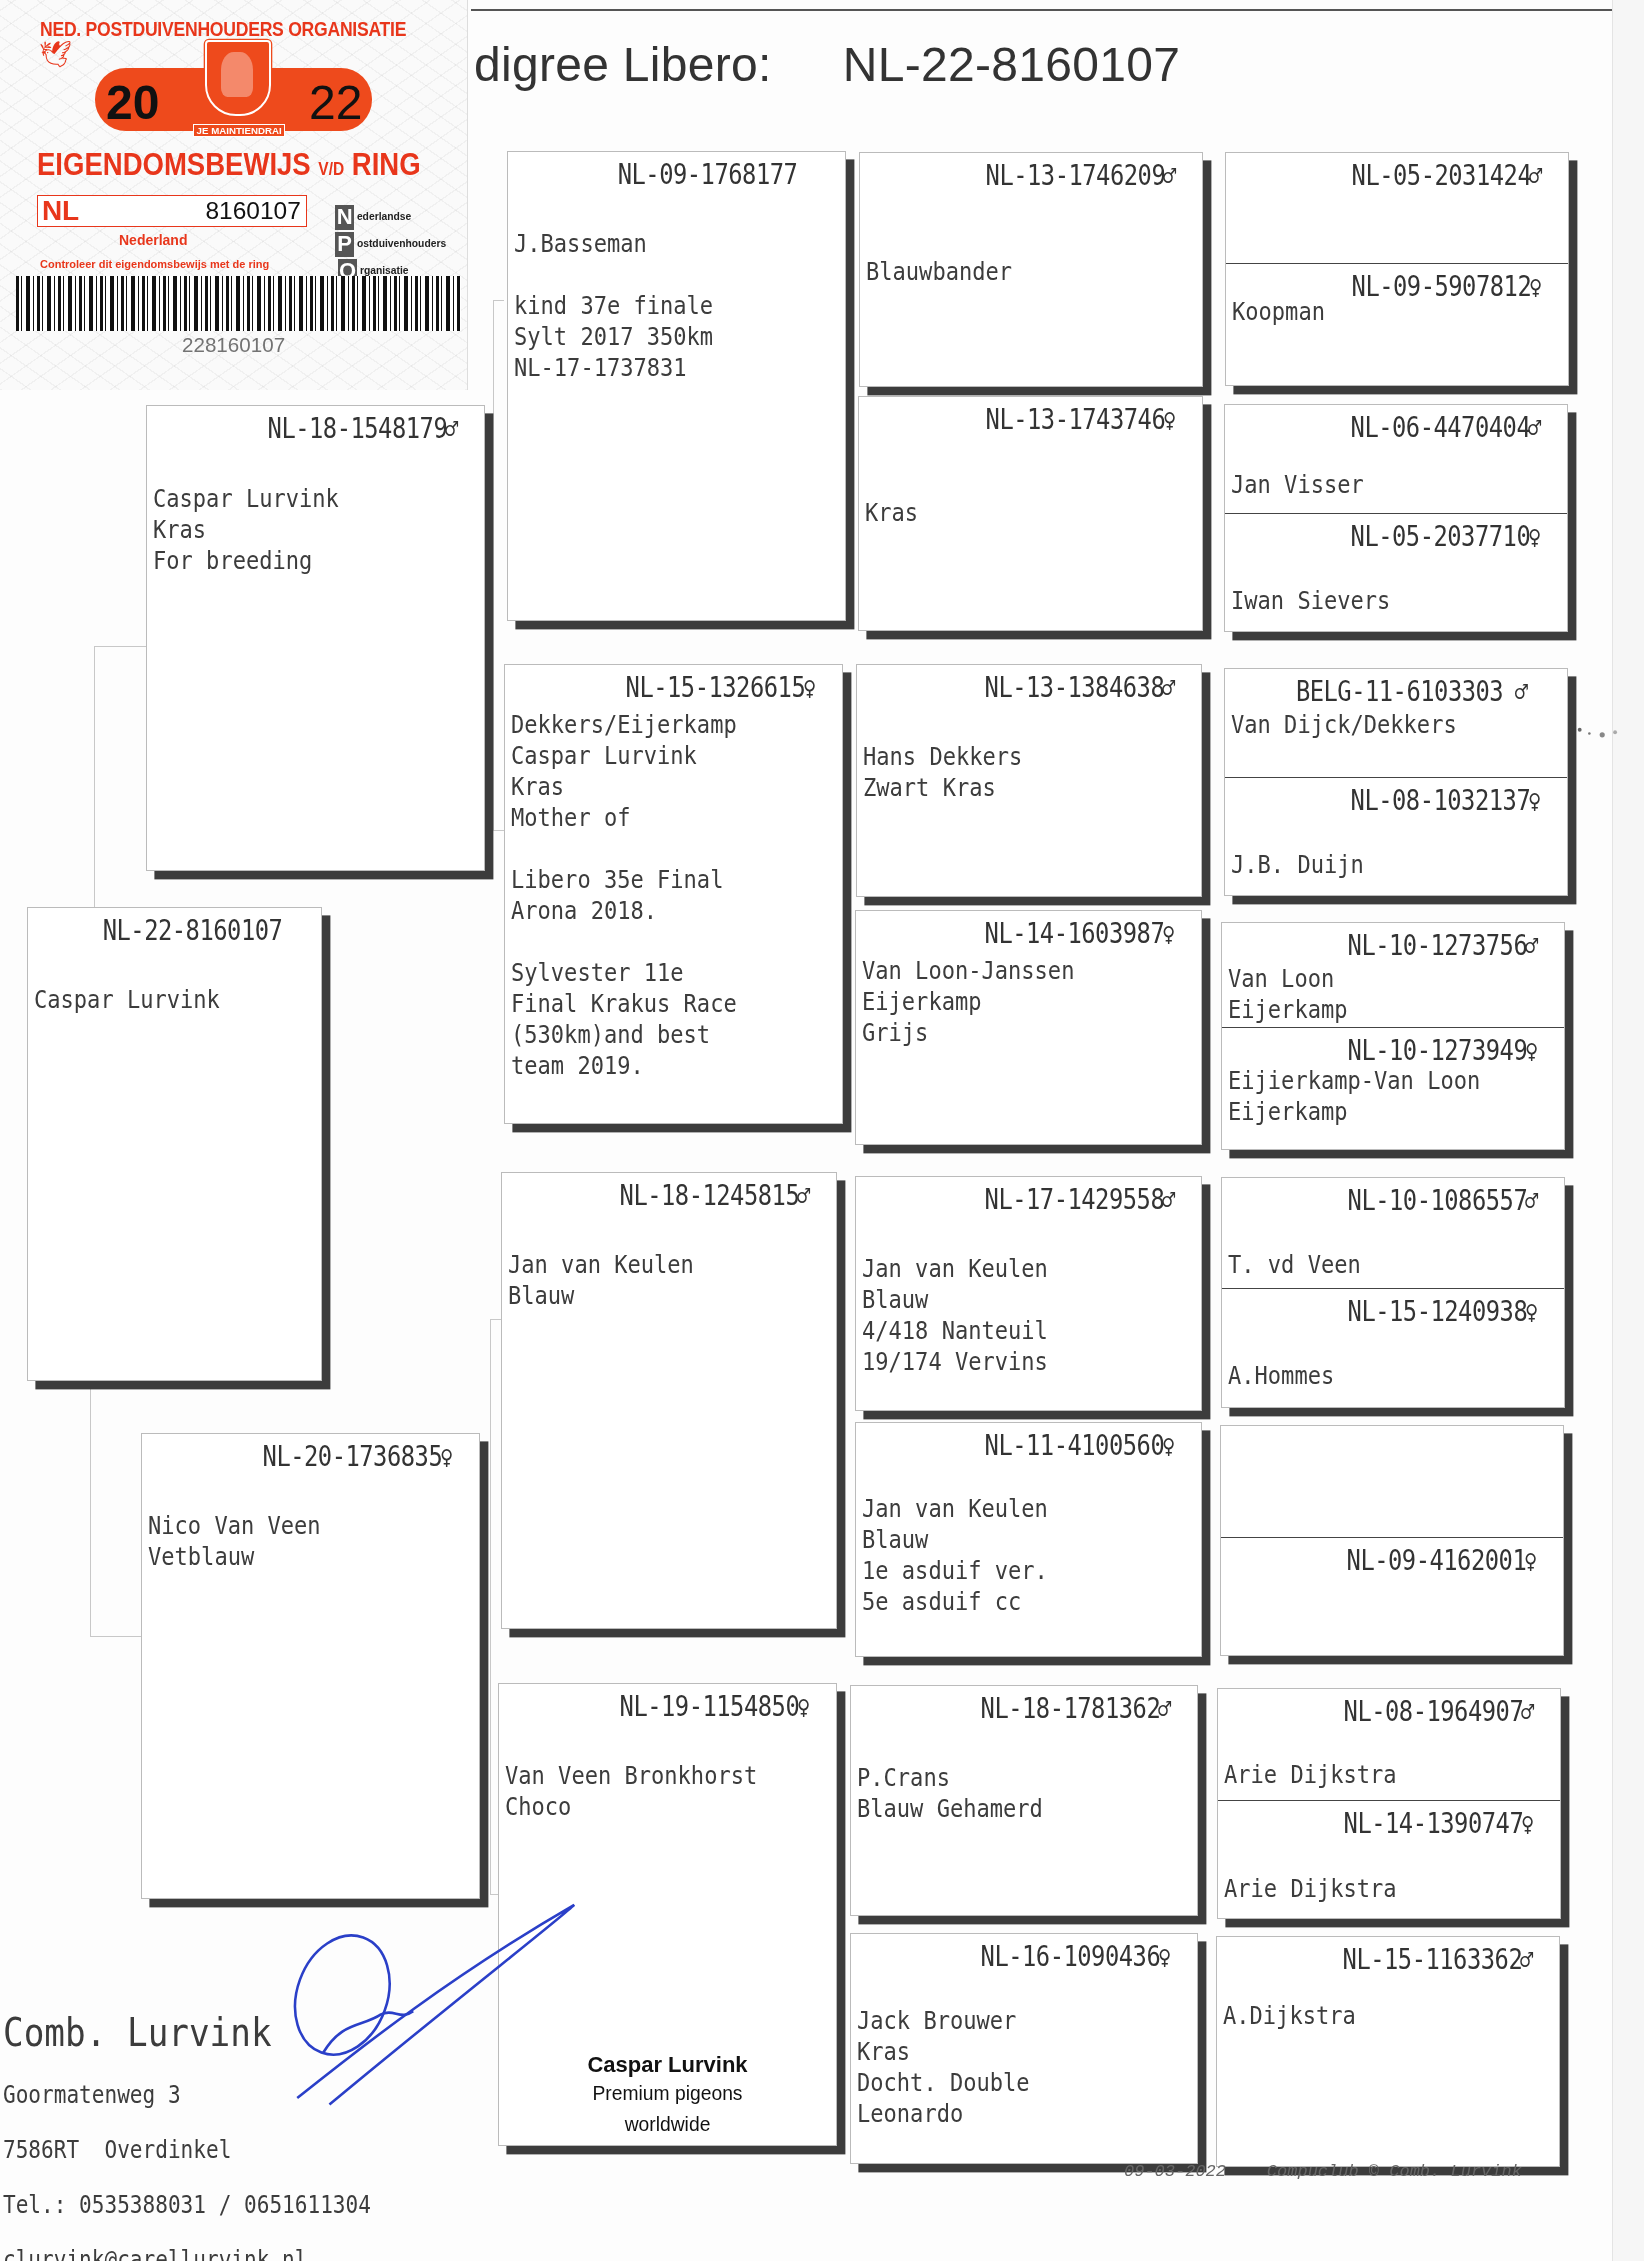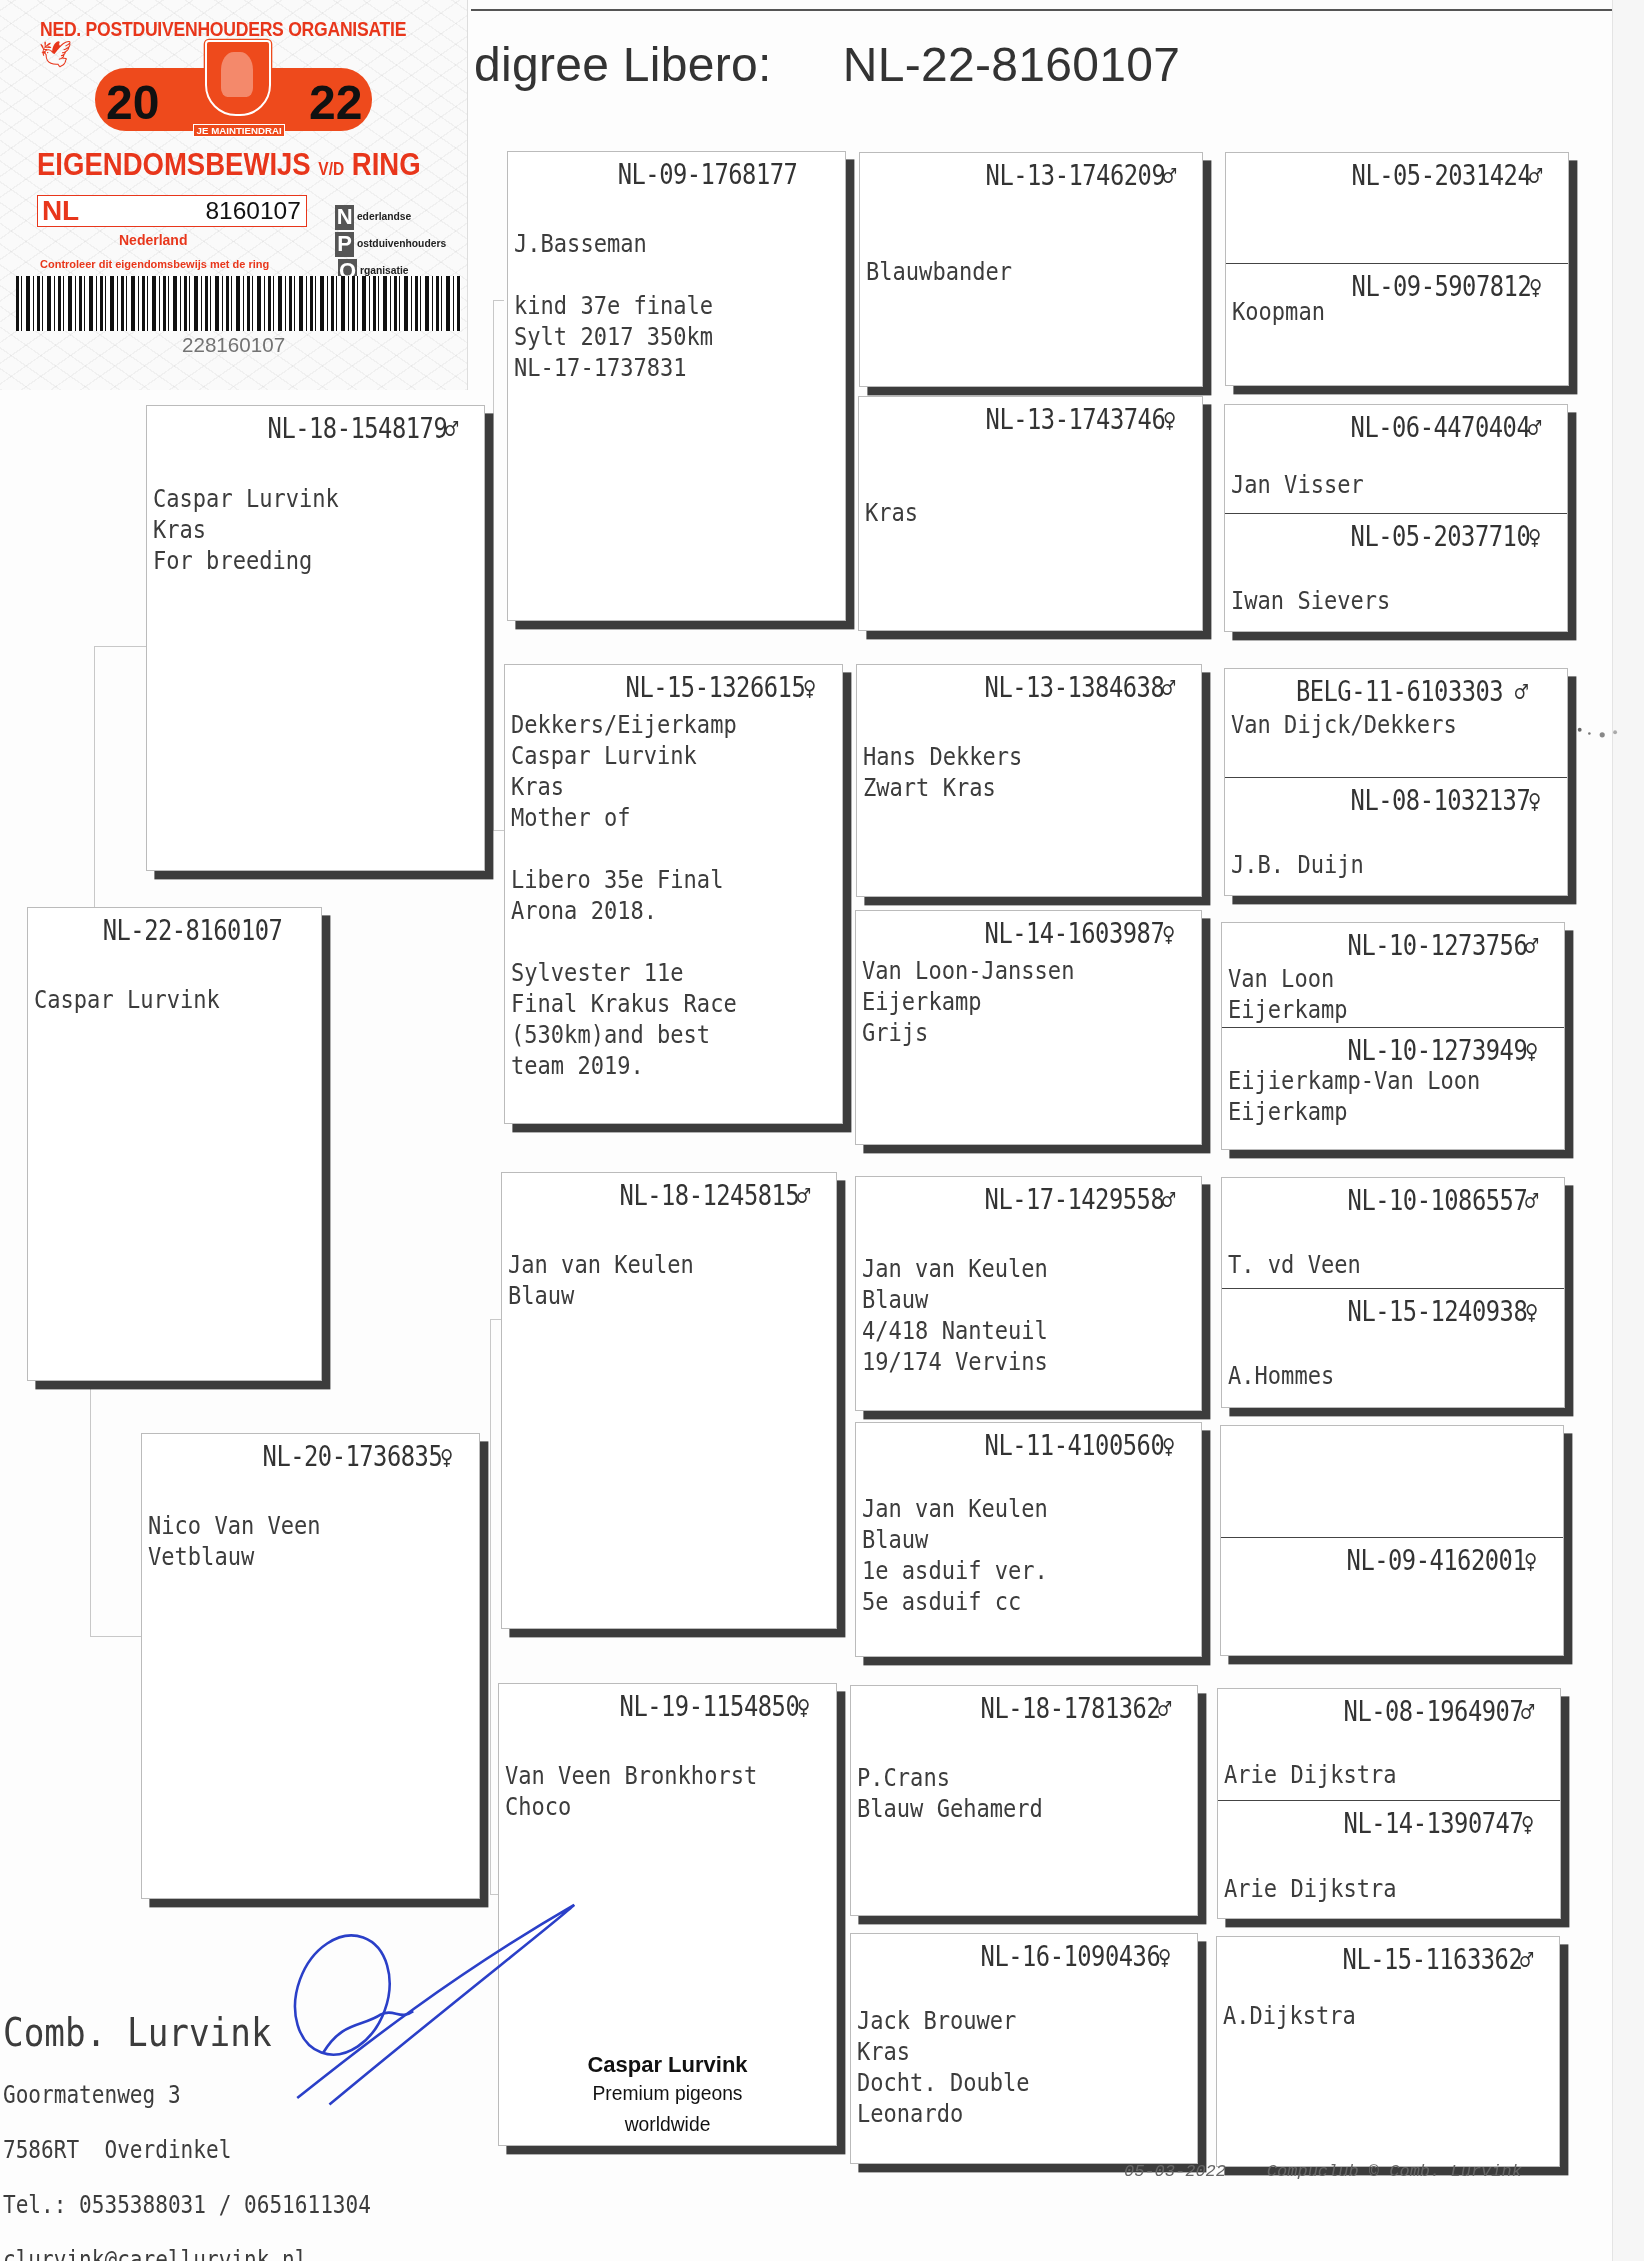--- a/index.html
+++ b/index.html
@@ -21,21 +21,21 @@
   .card .grid { position:absolute; inset:0;
      background-image:
        repeating-linear-gradient(35deg, rgba(0,0,0,0.04) 0 1.3px, transparent 1.3px 17px),
        repeating-linear-gradient(-35deg, rgba(0,0,0,0.04) 0 1.3px, transparent 1.3px 17px); }
   .card .org { position:absolute; left:40px; top:18px; font-family:"Liberation Sans", sans-serif; font-weight:bold; font-size:20px; color:#e8361b; letter-spacing:-0.3px; transform:scaleX(0.88); transform-origin:left; white-space:nowrap; }
   .card .dove { position:absolute; left:39px; top:39px; font-size:26px; color:#e8361b; }
   .card .banner { position:absolute; left:95px; top:68px; width:277px; height:63px; background:#ee4a1c; border-radius:31px; }
   .card .shield { position:absolute; left:205px; top:40px; width:62px; height:72px; background:#ee4a1c; border:2.6px solid #fff; border-radius:3.9px 3.9px 31px 31px; box-shadow:0 0 0 1.3px #ee4a1c; }
   .card .shield::after { content:""; position:absolute; left:14px; top:10.3px; width:32px; height:45px; background:#fff; opacity:0.35; border-radius:40% 40% 20% 20%; }
   .card .y20 { position:absolute; left:106px; top:75px; font-family:"Liberation Sans", sans-serif; font-weight:bold; font-size:48px; color:#111; }
-  .card .y22 { position:absolute; left:309px; top:75px; font-family:"Liberation Sans", sans-serif; font-weight:bold; font-size:48px; color:#111; }
+  .card .y22 { position:absolute; left:309px; top:75px; font-family:"Liberation Sans", sans-serif; font-weight:normal; font-size:48px; color:#111; }
   .card .motto { position:absolute; left:193px; top:124px; background:#ee4a1c; color:#fff; font-family:"Liberation Sans", sans-serif; font-size:9.7px; font-weight:bold; padding:0 2.6px; border:1.3px solid #fff; }
   .card .title2 { position:absolute; left:37px; top:146px; font-family:"Liberation Sans", sans-serif; font-weight:bold; font-size:32px; color:#e8361b; white-space:nowrap; transform:scaleX(0.86); transform-origin:left; }
   .card .vd { font-size:18px; }
   .card .ringbox { position:absolute; left:37px; top:195px; width:268px; height:30px; border:1.9px solid #e8361b; background:#fff; }
   .card .ringbox .nl { position:absolute; left:3.9px; top:-1.3px; font-family:"Liberation Sans", sans-serif; font-weight:bold; font-size:28px; color:#e8361b; }
   .card .ringbox .num { position:absolute; right:5.2px; top:1.3px; font-family:"Liberation Sans", sans-serif; font-size:24.5px; color:#111; }
   .card .country { position:absolute; left:119px; top:232px; font-family:"Liberation Sans", sans-serif; font-weight:bold; font-size:14px; color:#e8361b; }
   .card .npo { position:absolute; left:335px; font-family:"Liberation Sans", sans-serif; font-weight:bold; font-size:10.3px; color:#222; white-space:nowrap; }
   .card .npo b { display:inline-block; width:19.3px; height:24.5px; background:#555; color:#fff; font-size:22px; text-align:center; line-height:24.5px; margin-right:2.6px; vertical-align:middle; }
   .card .check { position:absolute; left:40px; top:258px; font-family:"Liberation Sans", sans-serif; font-weight:bold; font-size:11px; color:#e8361b; }
@@ -286,21 +286,21 @@
   <div class="l">Tel.: 0535388031 / 0651611304</div>
   <div class="l">clurvink@carellurvink.nl</div>
 </div>
 
 <svg class="abs sig" viewBox="0 0 460 340">
   <path d="M20 320 C120 240, 260 130, 450 20 C430 40, 250 180, 70 330" fill="none" stroke="#2a3fc8" stroke-width="4"></path>
   <ellipse cx="90" cy="160" rx="70" ry="95" transform="rotate(20 90 160)" fill="none" stroke="#2a3fc8" stroke-width="4"></ellipse>
   <path d="M60 250 C90 200, 120 210, 150 190 C170 180, 180 200, 200 185" fill="none" stroke="#2a3fc8" stroke-width="4"></path>
 </svg>
 
-<div class="abs footer"><span>05-03-2022</span>    <span>Compuclub © Comb. Lurvink</span></div>
+<div class="abs footer"><span>09-03-2022</span>    <span>Compuclub © Comb. Lurvink</span></div>
 
 <svg class="abs smudge" viewBox="0 0 80 30">
   <circle cx="10" cy="12" r="3" fill="#666"></circle>
     <circle cx="25" cy="18" r="2" fill="#777"></circle>
     <circle cx="45" cy="20" r="4" fill="#888"></circle>
     <circle cx="65" cy="16" r="3" fill="#aaa"></circle>
 </svg>
 
 
 </body></html>

